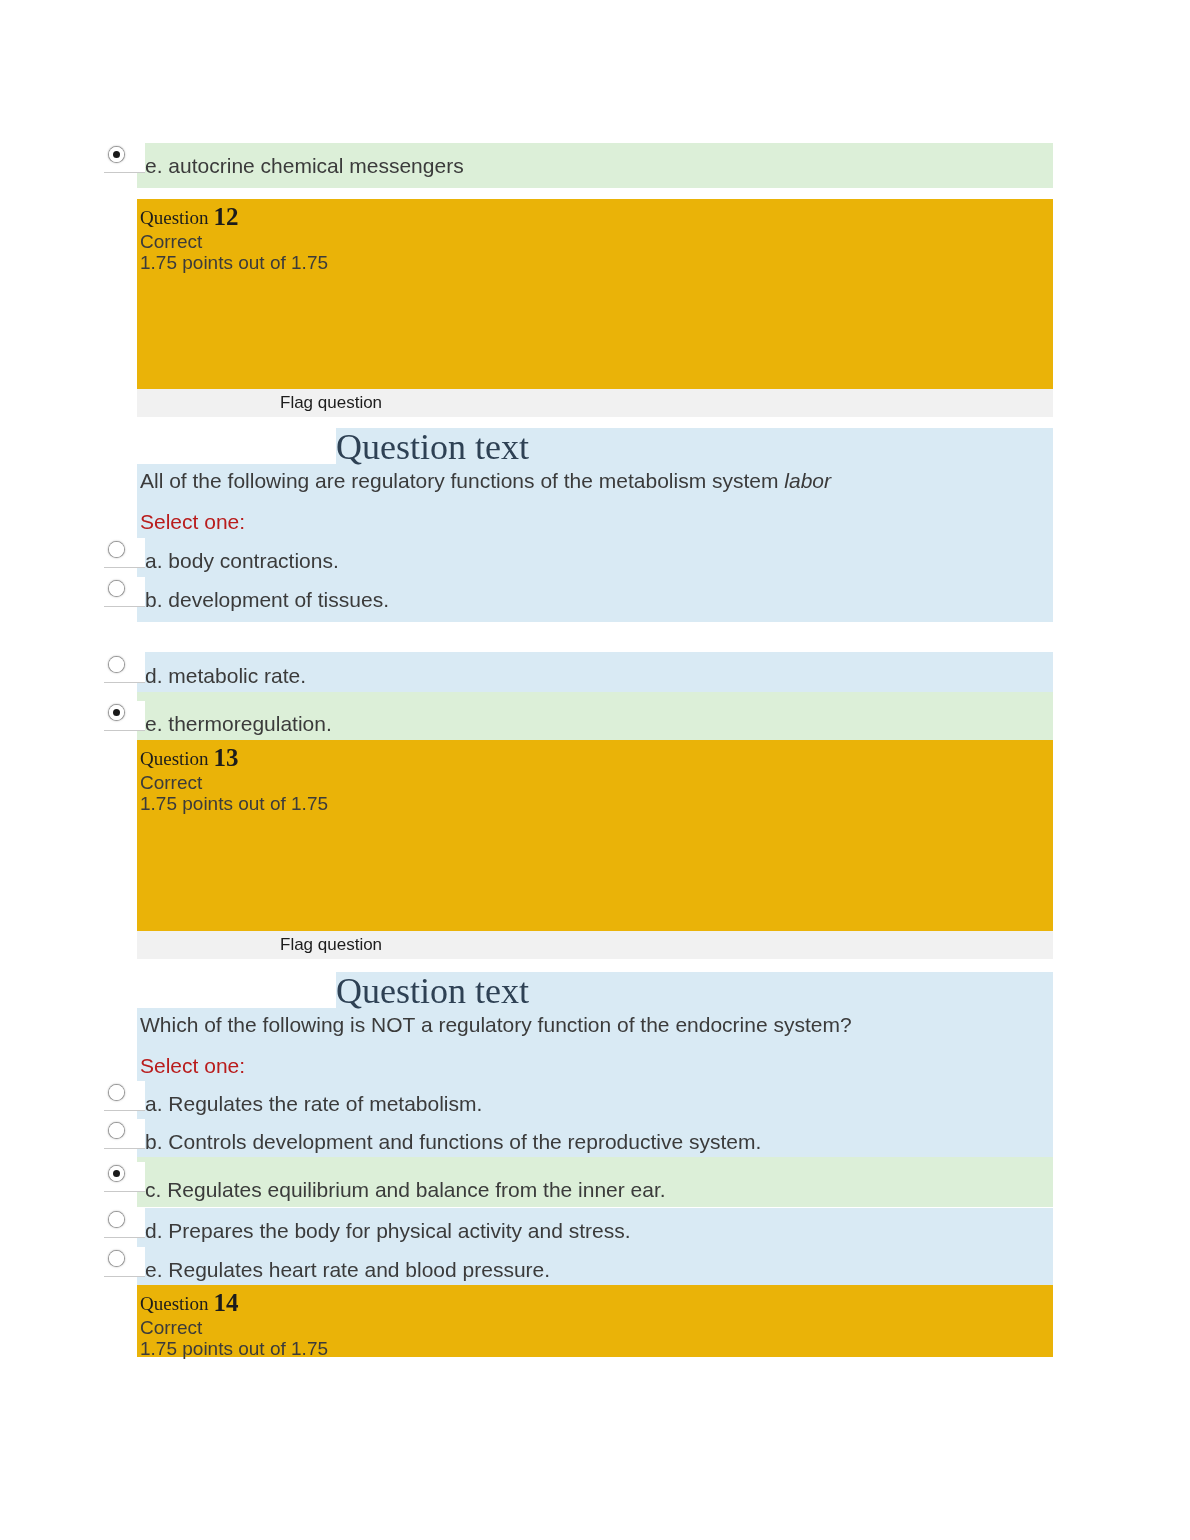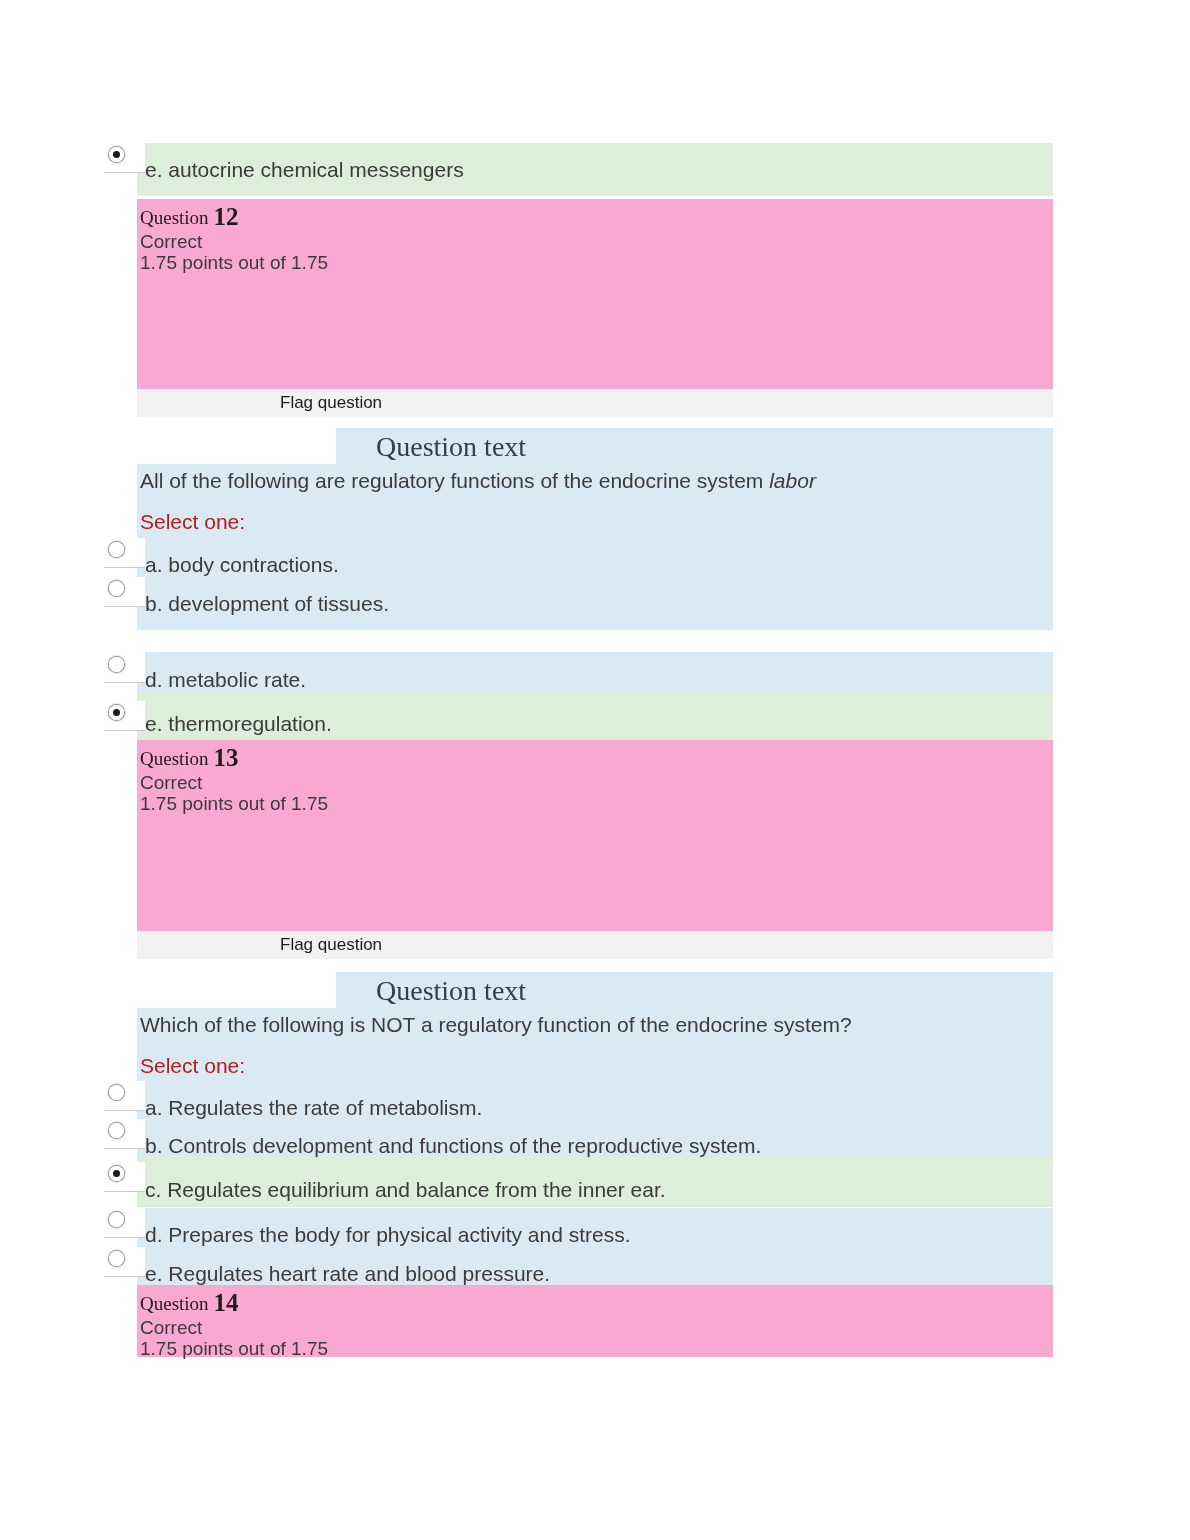--- a/index.html
+++ b/index.html
@@ -15,21 +15,21 @@
     font-family: "Liberation Sans", sans-serif;
     color: #3b3b3b;
     overflow: hidden;
   }
 
   
   .opt-row {
     position: absolute;
     left: 104px;
     width: 949px;
-    height: 53px;
+    height: 45px;
   }
   .opt-row .band {
     position: absolute;
     left: 33px;   
     right: 0;
     top: 0;
     bottom: 0;
   }
   .band-blue  { background: #d9eaf4; }
   .band-green { background: #dcefd8; }
@@ -77,21 +77,21 @@
     line-height: 26px;
     color: #3b3b3b;
     white-space: nowrap;
   }
 
   
   .qinfo {
     position: absolute;
     left: 137px;
     width: 916px;
-    background: #f9a8d4;
+    background: #eab308;
     text-align: right;
   }
   .qinfo-head {
     position: absolute;
     left: 3px;
     top: 6px;
     font-size: 19px;
     line-height: 24px;
     color: #1c1c1c;
     font-family: "Liberation Serif", serif;
@@ -149,25 +149,24 @@
     top: 0;
     width: 199px;
     height: 36px;
     background: #ffffff;
   }
   .qtext-head {
     position: absolute;
     left: 199px;
     top: 3px;
     font-family: "Liberation Serif", serif;
-    font-size: 28px;
+    font-size: 36px;
     line-height: 32px;
     color: #2e4154;
     white-space: nowrap;
-    margin-left: 40px;
   }
   .qtext-body {
     position: absolute;
     left: 3px;
     top: 40px;
     font-size: 21px;
     line-height: 26px;
     color: #3b3b3b;
     white-space: nowrap;
   }
@@ -201,21 +200,21 @@
   <div class="qinfo-grade">1.75 points out of 1.75</div>
   <div class="flag-strip" style="top:190px;">
     <span class="flag-label">Flag question</span>
   </div>
 </div>
 
 <div class="qtext-block" style="top:428px; height:112px;">
   <div class="qtext-head-mask"></div>
   <div class="qtext-head">Question text</div>
   <div class="qtext-body">
-    <span>All of the following are regulatory functions of the endocrine system </span><em>labor</em>
+    <span>All of the following are regulatory functions of the metabolism system </span><em>labor</em>
   </div>
   <div class="select-one">Select one:</div>
 </div>
 
 <div class="opt-row" style="top:538px;">
   <div class="band band-blue"></div>
   <div class="radio-cell">
     <span class="radio-glyph"></span>
   </div>
   <div class="opt-label">a. body contractions.</div>

